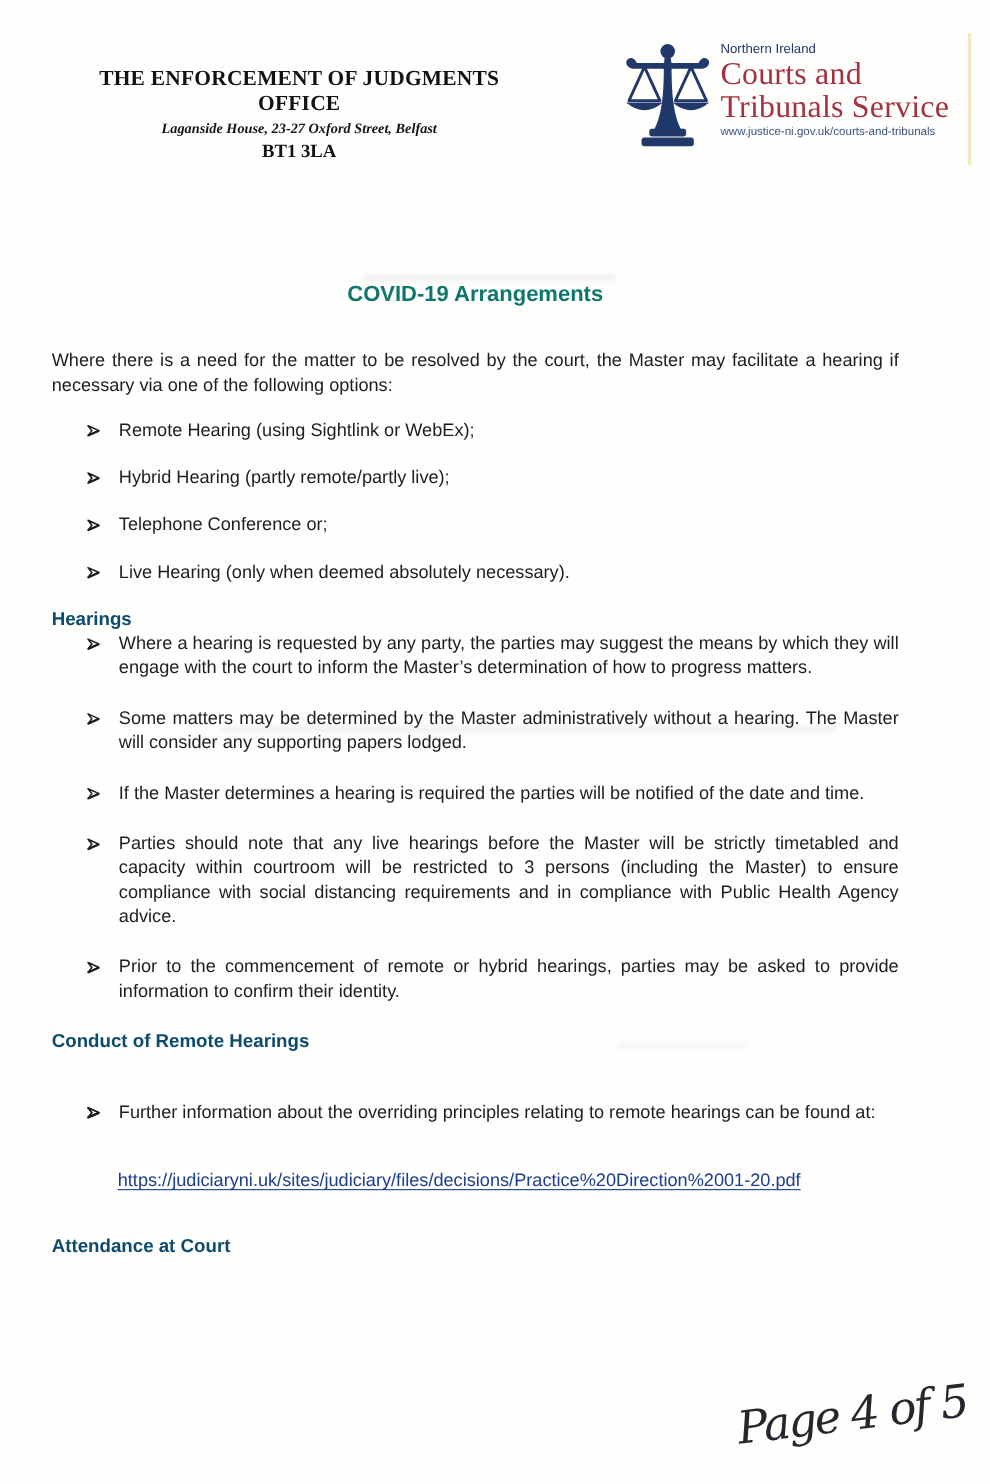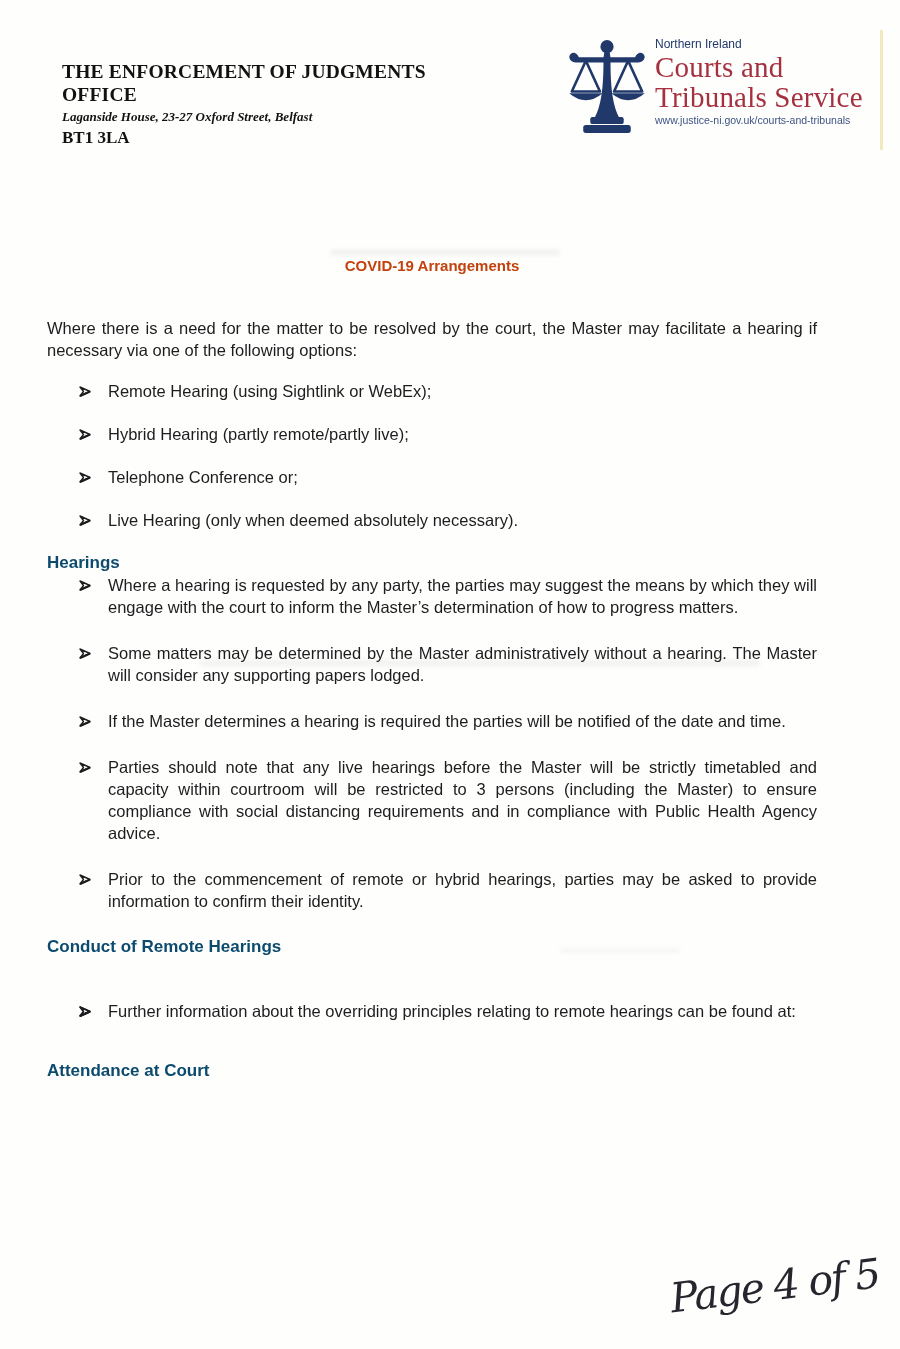--- a/index.html
+++ b/index.html
@@ -8,21 +8,21 @@
     position:relative;
     width:900px; height:1349px;
     background:#fefefd;
     overflow:hidden;
     font-family:"Liberation Sans","DejaVu Sans",sans-serif;
     color:#1d1d1f;
   }
   
   .office-block {
     position:absolute; left:62px; top:60px; width:420px;
-    text-align:left;
+    text-align:center;
     font-family:"Liberation Serif","DejaVu Serif",serif;
     font-weight:bold; color:#121212;
   }
   .office-title   { font-size:19.5px; letter-spacing:.2px; line-height:23px; }
   .office-address { font-size:13px;   line-height:21px;font-style:italic; }
   .office-postcode{ font-size:17px;   line-height:21px; }
 
   .logo-block {
     position:absolute; left:563px; top:32px; width:322px;
     display:flex; align-items:flex-start;
@@ -37,21 +37,21 @@
     font-size:29px; line-height:30px; color:#a5303f; letter-spacing:.2px;
   }
   .logo-url {
     font-size:10.5px; color:#3c5382; line-height:13px; margin-top:2px;
   }
 
   
   .doc-title-wrap {
     position:absolute; left:47px; top:257px; width:770px; text-align:center;
   }
-  .doc-title { font-size:15px; font-weight:bold; color:#c2410c; }
+  .doc-title { font-size:20px; font-weight:bold; color:#0f766e; }
 
   .content {
     position:absolute; left:47px; top:317px; width:770px;
     font-size:16.5px; line-height:22px;
   }
   .para { text-align:justify; }
   .para.intro { margin-bottom:19px; }
 
   ul.arrow-list { list-style:none; }
   ul.options { margin-top:13px; }
@@ -229,20 +229,23 @@
       </li>
       <li>
         <svg class="bullet-glyph" viewBox="0 0 14 13">
             <path d="M2 2 L12 6.5 L2 11 L5.5 6.5 Z" fill="none" stroke="#1d1d1f" stroke-width="1.4" stroke-linejoin="round"></path>
             <path d="M2 11 L12 6.5" stroke="#1d1d1f" stroke-width="2" fill="none"></path>
           </svg>
         <span>Further information about the overriding principles relating to remote hearings can be found at:</span>
       </li>
     </ul>
 
+    <div class="link-line">
+      <a href="#" class="doc-link">https://judiciaryni.uk/sites/judiciary/files/decisions/Practice%20Direction%2001-20.pdf</a>
+    </div>
 
     <div class="section-heading h-attendance">Attendance at Court</div>
   </div>
 
   <svg class="handwritten" viewBox="0 0 225 100">
     <text x="8" y="62" transform="rotate(-7 112 50)">Page 4 of 5</text>
   </svg>
 
   <div class="smudge sm1"></div>
   <div class="smudge sm2"></div>

